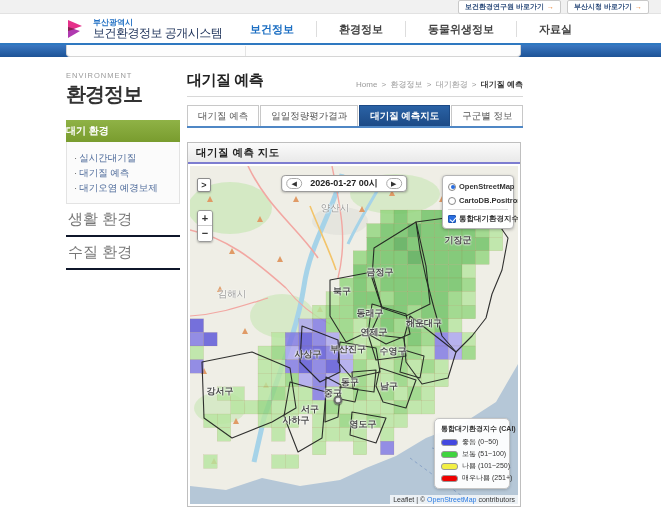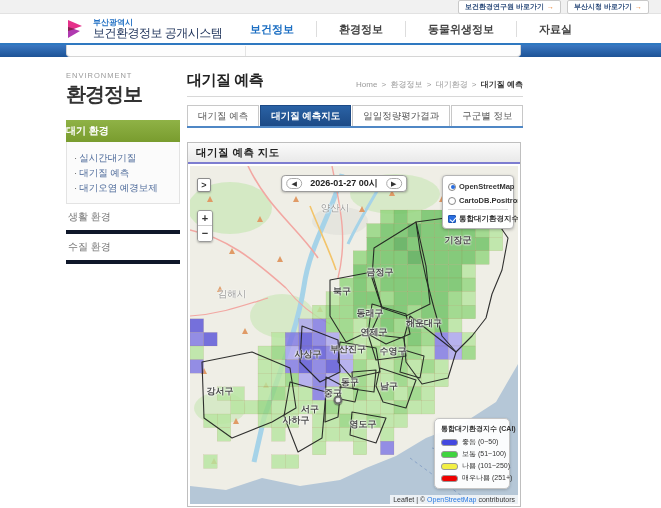--- a/index.html
+++ b/index.html
@@ -35,21 +35,21 @@
   
   .content { position:relative; height:452px; }
   .sidebar { position:absolute; left:66px; top:14px; width:114px; }
   .eyebrow { font-size:7.5px; color:#9a9a9a; letter-spacing:1px; }
   .side-title { font-size:20px; font-weight:bold; color:#333; margin:1px 0 12px; letter-spacing:-1px; }
   .side-sec-head { background:linear-gradient(#8fb246,#799c2e); color:#fff; font-size:10px;
     font-weight:bold; padding:4px 0; cursor:pointer; }
   .side-items { border:1px solid #e3e3e3; border-top:none; background:#fbfbfb; padding:8px 7px; }
   .side-item { font-size:9.5px; color:#4d6a9a; line-height:15px; cursor:pointer; }
   .side-item .blt { color:#666; margin-right:2px; }
-  .side-other { font-size:10px; color:#777; padding:6px 2px; border-bottom:4px solid #0f172a; cursor:pointer; }
+  .side-other { font-size:15px; color:#777; padding:6px 2px; border-bottom:2px solid #0f172a; cursor:pointer; }
   .side-other:first-of-type { margin-top:8px; border-top:1px solid #e0e0e0; }
 
   .main { position:absolute; left:187px; top:14px; width:336px; }
   .title-row { display:flex; justify-content:space-between; align-items:flex-end;
     padding-bottom:6px; border-bottom:1px solid #d8d8d8; }
   .page-title { font-size:15px; font-weight:bold; color:#222; letter-spacing:-0.5px; }
   .crumb { font-size:8px; color:#999; }
   .crumb b { color:#333; }
   .crumb .sep { margin:0 2px; }
 
@@ -187,22 +187,22 @@
         <span>환경정보</span>
         <span class="sep">&gt;</span>
         <span>대기환경</span>
         <span class="sep">&gt;</span>
         <b>대기질 예측</b>
       </div>
     </div>
 
     <div class="tabs">
       <div class="tab">대기질 예측</div>
+      <div class="tab">일일정량평가결과</div>
       <div class="tab active">대기질 예측지도</div>
-      <div class="tab">일일정량평가결과</div>
       <div class="tab">구군별 정보</div>
     </div>
 
     <div class="panel">
       <div class="panel-head">
         <div class="panel-title">대기질 예측 지도</div>
       </div>
 
       <div class="map">
         <svg class="base" width="328" height="338" viewBox="0 0 328 338">

